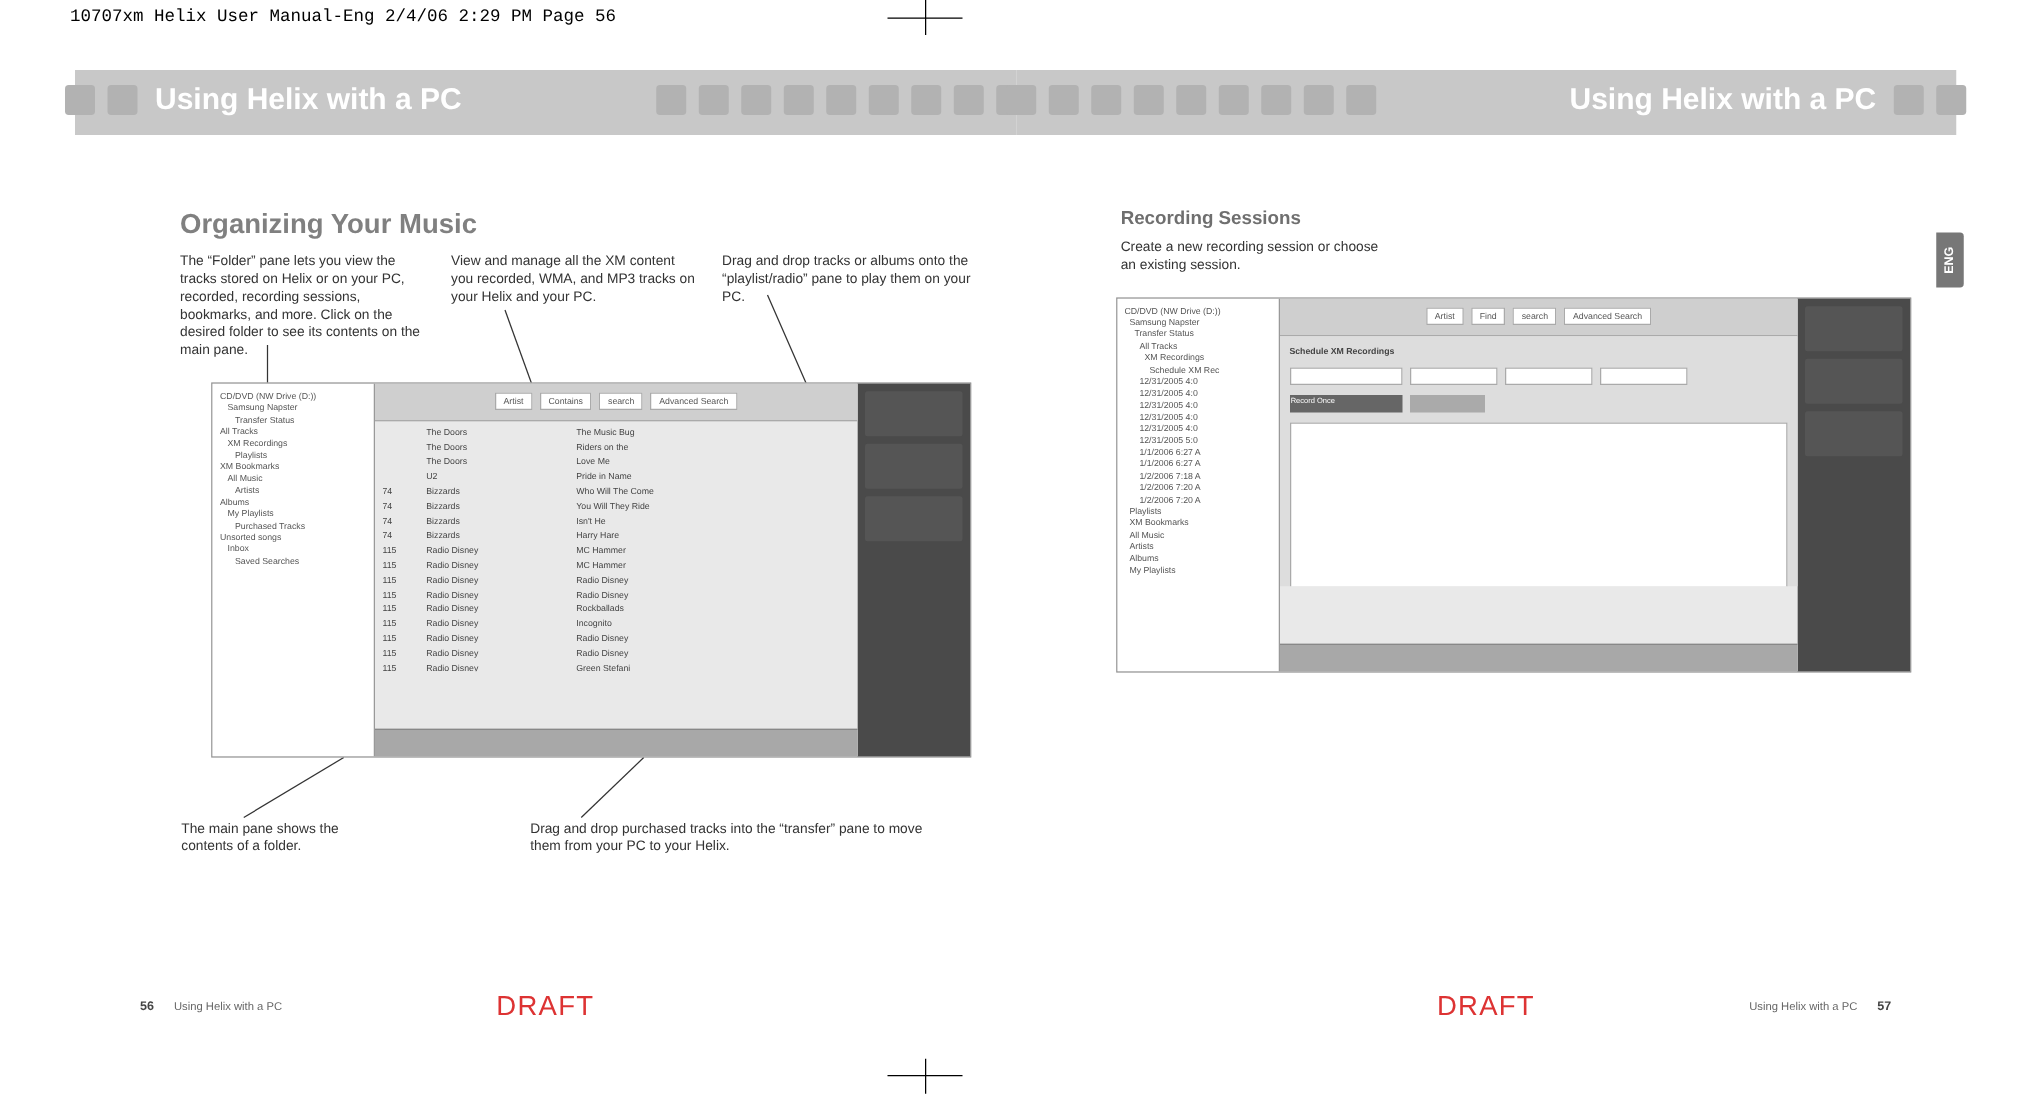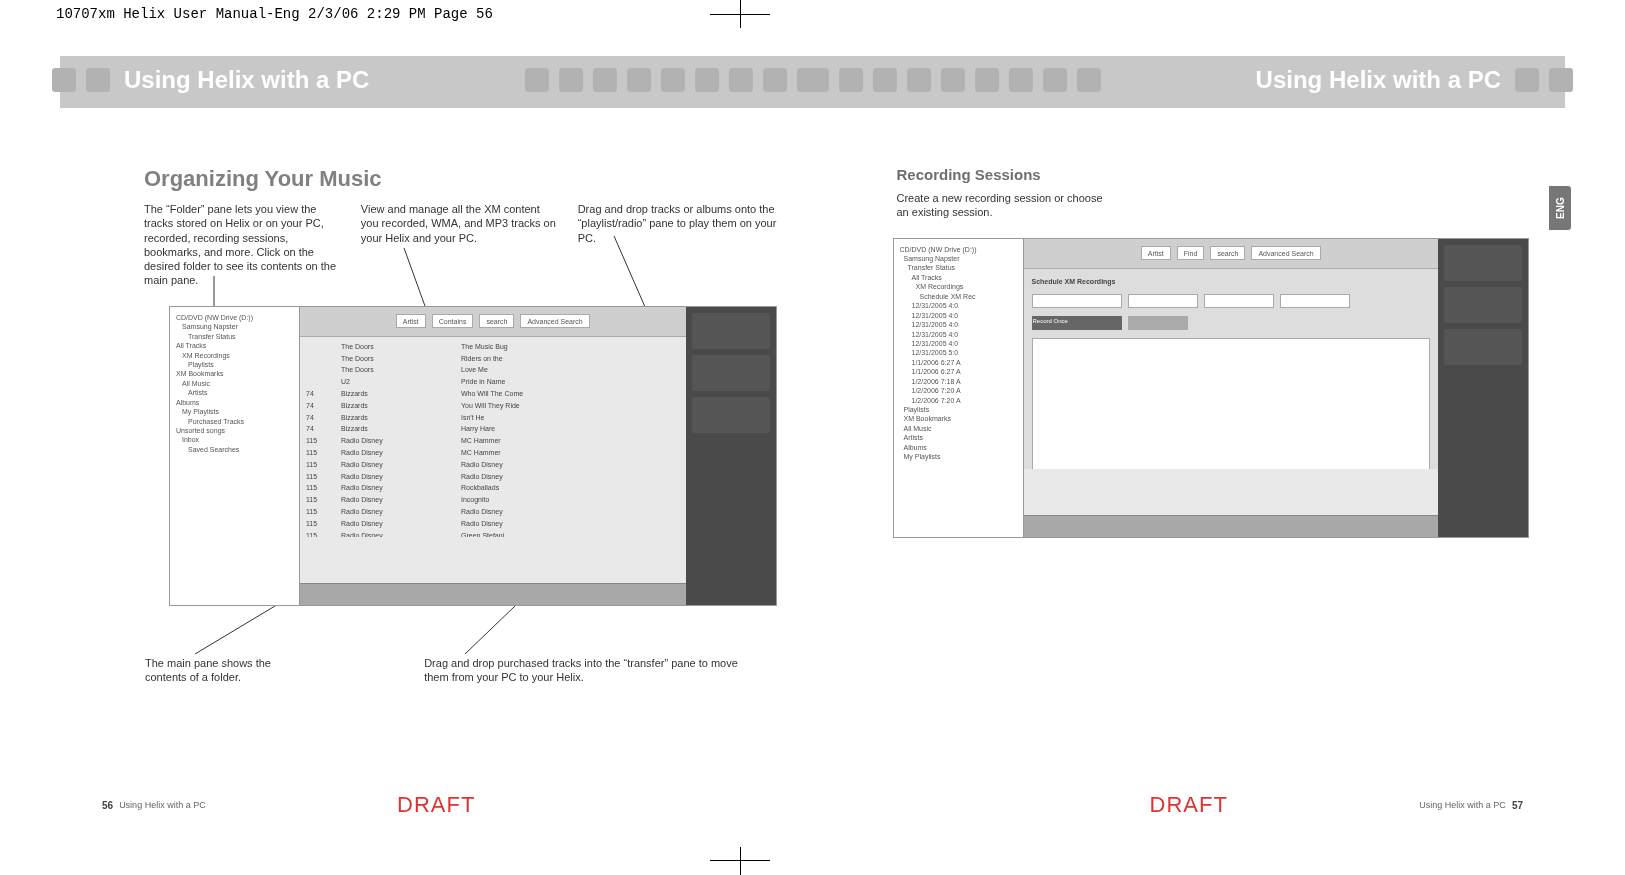--- a/index.html
+++ b/index.html
@@ -48,34 +48,34 @@
   .shot .list .row>span{overflow:hidden;white-space:nowrap;text-overflow:ellipsis;}
   .shot .list .row .c1{width:25px;}
   .shot .list .row .c2{width:110px;}
   .shot .list .row .c3{flex:1;}
   .shot .side{width:90px;background:#4a4a4a;}
   .shot .side .blk{height:36px;background:#555;margin:6px;border-radius:2px;}
   .shot .bottom{position:absolute;bottom:0;left:0;right:0;height:22px;background:#a8a8a8;border-top:1px solid #888;}
   .foot{position:absolute;left:36px;right:36px;bottom:12px;height:18px;display:flex;align-items:center;font-size:9px;color:#666;}
   .page.left .foot{justify-content:flex-start;}
   .page.right .foot{justify-content:flex-end;}
-  .foot .pn{font-weight:bold;font-size:10px;color:#444;margin:0 6px;}
+  .foot .pn{font-weight:bold;font-size:10px;color:#444;margin:0 16px;}
   .foot .ft{font-size:9px;}
   .draft{position:absolute;bottom:8px;font-size:22px;font-weight:normal;color:#d33;letter-spacing:1px;}
   .page.left .draft{left:50%;transform:translateX(-50%);}
   .page.right .draft{left:50%;transform:translateX(-50%);}
   .eng-tab{position:absolute;top:130px;right:-6px;width:22px;height:44px;background:#777;color:#fff;font-size:10px;font-weight:bold;display:flex;align-items:center;justify-content:center;writing-mode:vertical-rl;transform:rotate(180deg);border-radius:3px 0 0 3px;}
   .low-callouts{position:absolute;left:85px;right:60px;font-size:11px;color:#333;line-height:1.3;display:flex;gap:110px;}
   .page.left .low-callouts{top:600px;}
   svg.leaders{position:absolute;top:0;left:0;pointer-events:none;}
 </style>
 </head>
 <body>
 
-<div class="slug">10707xm Helix User Manual-Eng  2/3/06  2:29 PM  Page 56</div>
+<div class="slug">10707xm Helix User Manual-Eng  2/4/06  2:29 PM  Page 56</div>
 <div class="crop-top"></div>
 <div class="crop-bot"></div>
 
 <div class="spread">
 
   <div class="page left">
     <div class="banner">
       <div class="sq-row l">
           <div class="sq"></div>
           <div class="sq"></div>

